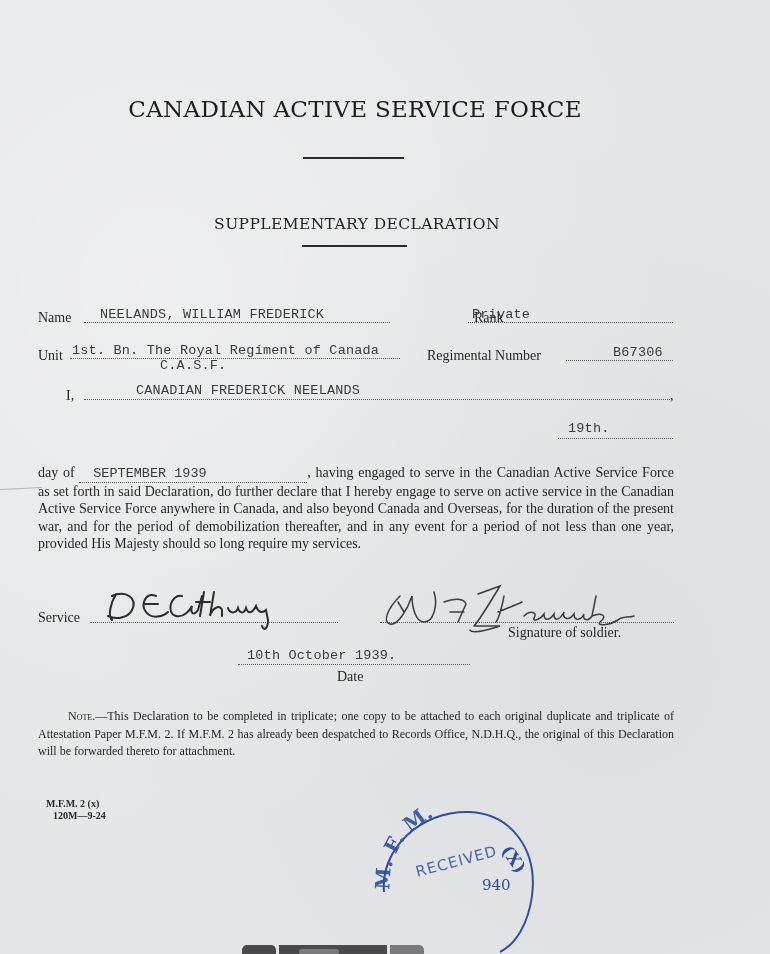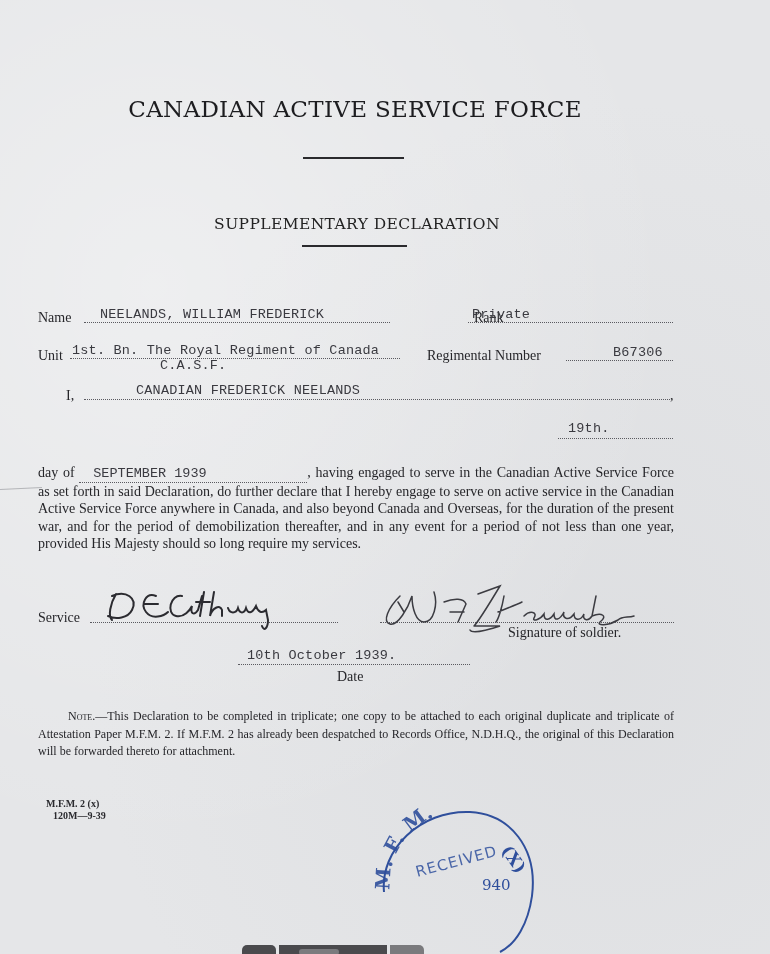--- a/index.html
+++ b/index.html
@@ -147,21 +147,21 @@
   <div class="typed" style="left:247px; top:648px;">10th October 1939.</div>
   <div class="dots" style="left:238px; top:664px; width:232px;"></div>
   <div class="lbl" style="left:337px; top:669px;">Date</div>
 
   <div class="note">
     <span class="sc">Note.</span><span>—This Declaration to be completed in triplicate; one copy to be attached to each original duplicate and triplicate of Attestation Paper M.F.M. 2.  If M.F.M. 2 has already been despatched to Records Office, N.D.H.Q., the original of this Declaration will be forwarded thereto for attachment.</span>
   </div>
 
   <div class="formcode">
     <div>M.F.M. 2 (x)</div>
-    <div>120M—9-39</div>
+    <div>120M—9-24</div>
   </div>
 
   <svg class="stamp" viewBox="0 0 180 154" width="180" height="154">
     <defs>
       <path id="stampArc" d="M20 90 A72 72 0 0 1 140 30"></path>
     </defs>
     <g fill="none" stroke="#2f4f9c" stroke-width="2">
       <path d="M14 92 C10 50 50 10 100 12 C140 14 168 48 162 96 C158 124 146 144 130 152"></path>
     </g>
     <text font-family="DejaVu Serif, serif" font-weight="bold" font-size="20" fill="#2f4f9c" opacity="0.9">

